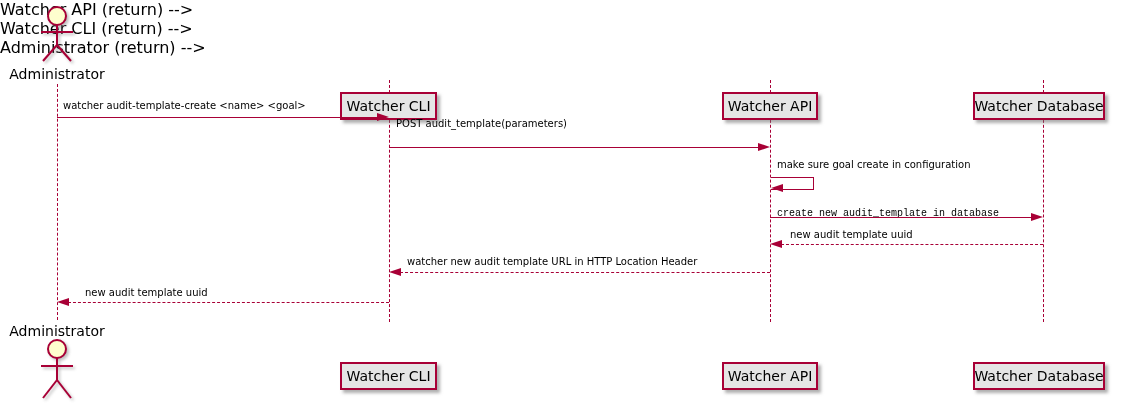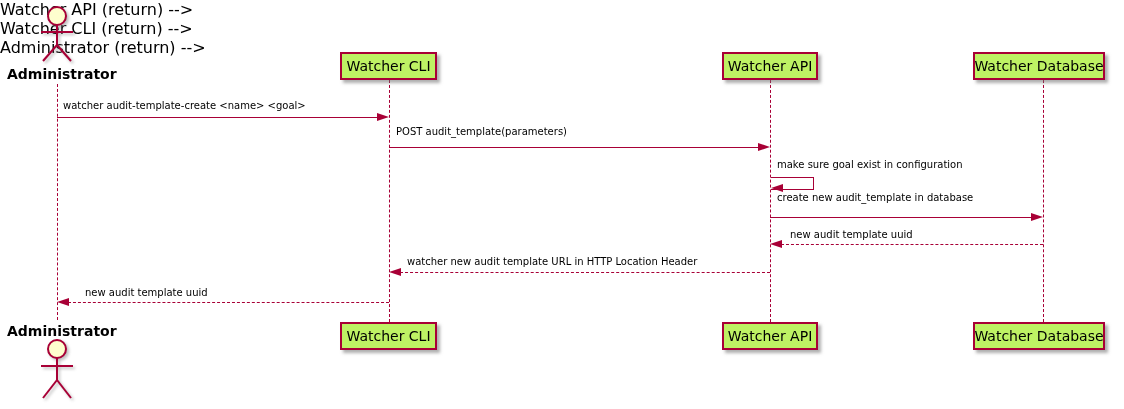--- a/index.html
+++ b/index.html
@@ -3,31 +3,31 @@
 <meta charset="utf-8">
 <style>
   html,body { margin:0; padding:0; background:#ffffff; }
   #canvas {
     position:relative; width:1124px; height:409px; background:#ffffff;
     font-family:"DejaVu Sans","Liberation Sans",sans-serif; color:#000;
     overflow:hidden;
   }
   .pbox {
     position:absolute; box-sizing:border-box; height:28px;
-    background:#bef264; border:2px solid #A80036;
+    background:#e5e5e5; border:2px solid #A80036;
     box-shadow:3px 3px 3px rgba(110,110,110,0.55);
     display:flex; align-items:center; justify-content:center;
-    font-size:14px; white-space:nowrap;
+    font-size:14px; white-space:nowrap;margin-top:40px;
   }
   .lifeline {
     position:absolute; width:0; border-left:1px dashed #A80036;
   }
   .actor-label {
     position:absolute; width:100px; text-align:center;
-    font-size:14px; white-space:nowrap;font-weight:bold;
+    font-size:14px; white-space:nowrap;
   }
   .msg-label {
     position:absolute; font-size:10px; white-space:nowrap;
   }
   .line-solid {
     position:absolute; height:0; border-top:1.5px solid #A80036;
   }
   .line-dashed {
     position:absolute; height:0; border-top:1.5px dashed #A80036;
   }
@@ -82,35 +82,35 @@
 
   
   <div>
     <div class="msg-label" style="left:63px; top:100px;">watcher audit-template-create &lt;name&gt; &lt;goal&gt;</div>
     <div class="line-solid" style="left:57px; top:117px; width:322px;"></div>
     <div class="arr-r" style="left:377px; top:113px;"></div>
   </div>
 
   
   <div>
-    <div class="msg-label" style="left:396px; top:126px;">POST audit_template(parameters)</div>
+    <div class="msg-label" style="left:396px; top:118px;">POST audit_template(parameters)</div>
     <div class="line-solid" style="left:389px; top:147px; width:370px;"></div>
     <div class="arr-r" style="left:758px; top:143px;"></div>
   </div>
 
   
   <div>
-    <div class="msg-label" style="left:777px; top:159px;">make sure goal exist in configuration</div>
+    <div class="msg-label" style="left:777px; top:159px;">make sure goal create in configuration</div>
     <div class="self-loop" style="left:771px; top:177px;"></div>
     <div class="arr-l" style="left:771px; top:184px;"></div>
   </div>
 
   
   <div>
-    <div class="msg-label" style="left:777px; top:192px;">create new audit_template in database</div>
+    <div class="msg-label" style="left:777px; top:208px;font-family:Liberation Mono, monospace;">create new audit_template in database</div>
     <div class="line-solid" style="left:770px; top:217px; width:263px;"></div>
     <div class="arr-r" style="left:1031px; top:213px;"></div>
   </div>
 
    Watcher API (return) --&gt;
   <div>
     <div class="msg-label" style="left:790px; top:229px;">new audit template uuid</div>
     <div class="line-dashed" style="left:781px; top:244px; width:262px;"></div>
     <div class="arr-l" style="left:770px; top:240px;"></div>
   </div>

